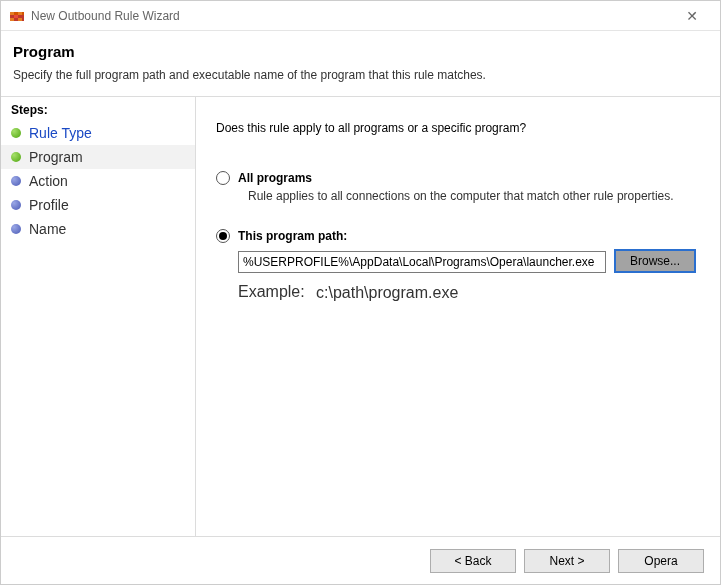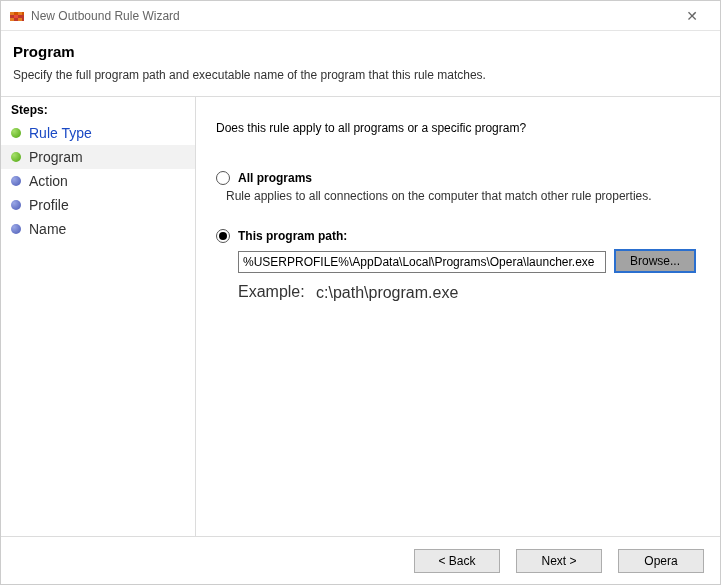--- a/index.html
+++ b/index.html
@@ -135,21 +135,21 @@
       background: #000;
     }
     .radio-label {
       font-weight: bold;
       font-size: 12px;
       color: #000;
     }
     .radio-desc {
       font-size: 12px;
       color: #333;
-      margin-left: 10px;
+      margin-left: 32px;
       margin-top: 2px;
     }
     .path-row {
       display: flex;
       align-items: flex-end;
       margin-left: 22px;
       margin-top: 6px;
       gap: 8px;
     }
     .path-input {
@@ -183,21 +183,21 @@
       flex-direction: row;
       line-height: 1.3;
     }
     .footer {
       height: 48px;
       border-top: 1px solid #dcdcdc;
       display: flex;
       justify-content: flex-end;
       align-items: center;
       padding: 0 16px;
-      gap: 16px;
+      gap: 8px;
     }
     .footer button {
       width: 86px;
       height: 24px;
       font-size: 12px;
       border: 1px solid #adadad;
       background: #e9e9e9;
       cursor: pointer;
       font-family: 'Segoe UI', Tahoma, sans-serif;
     }

